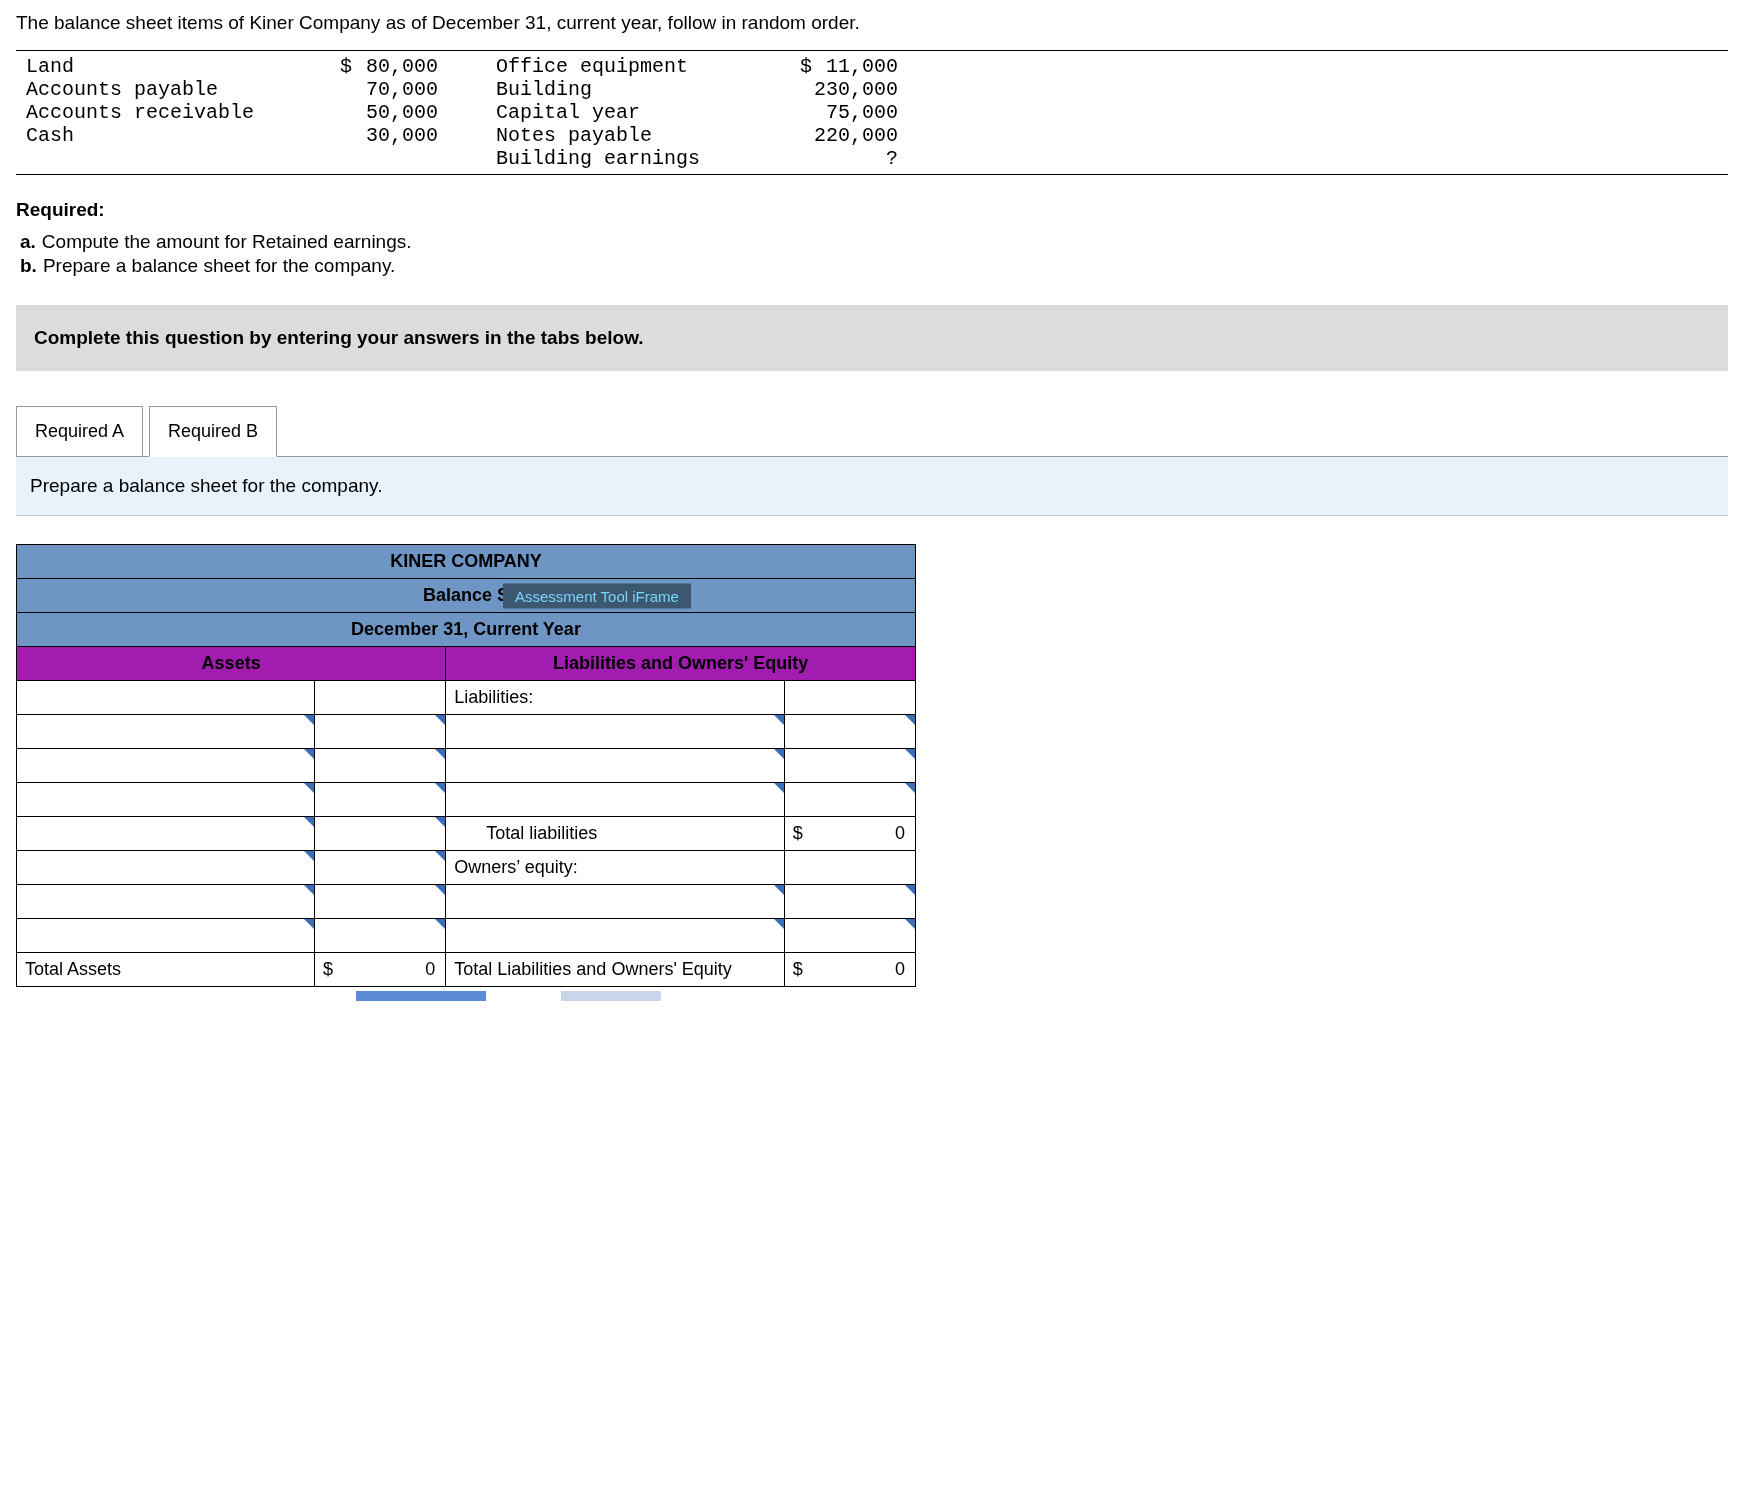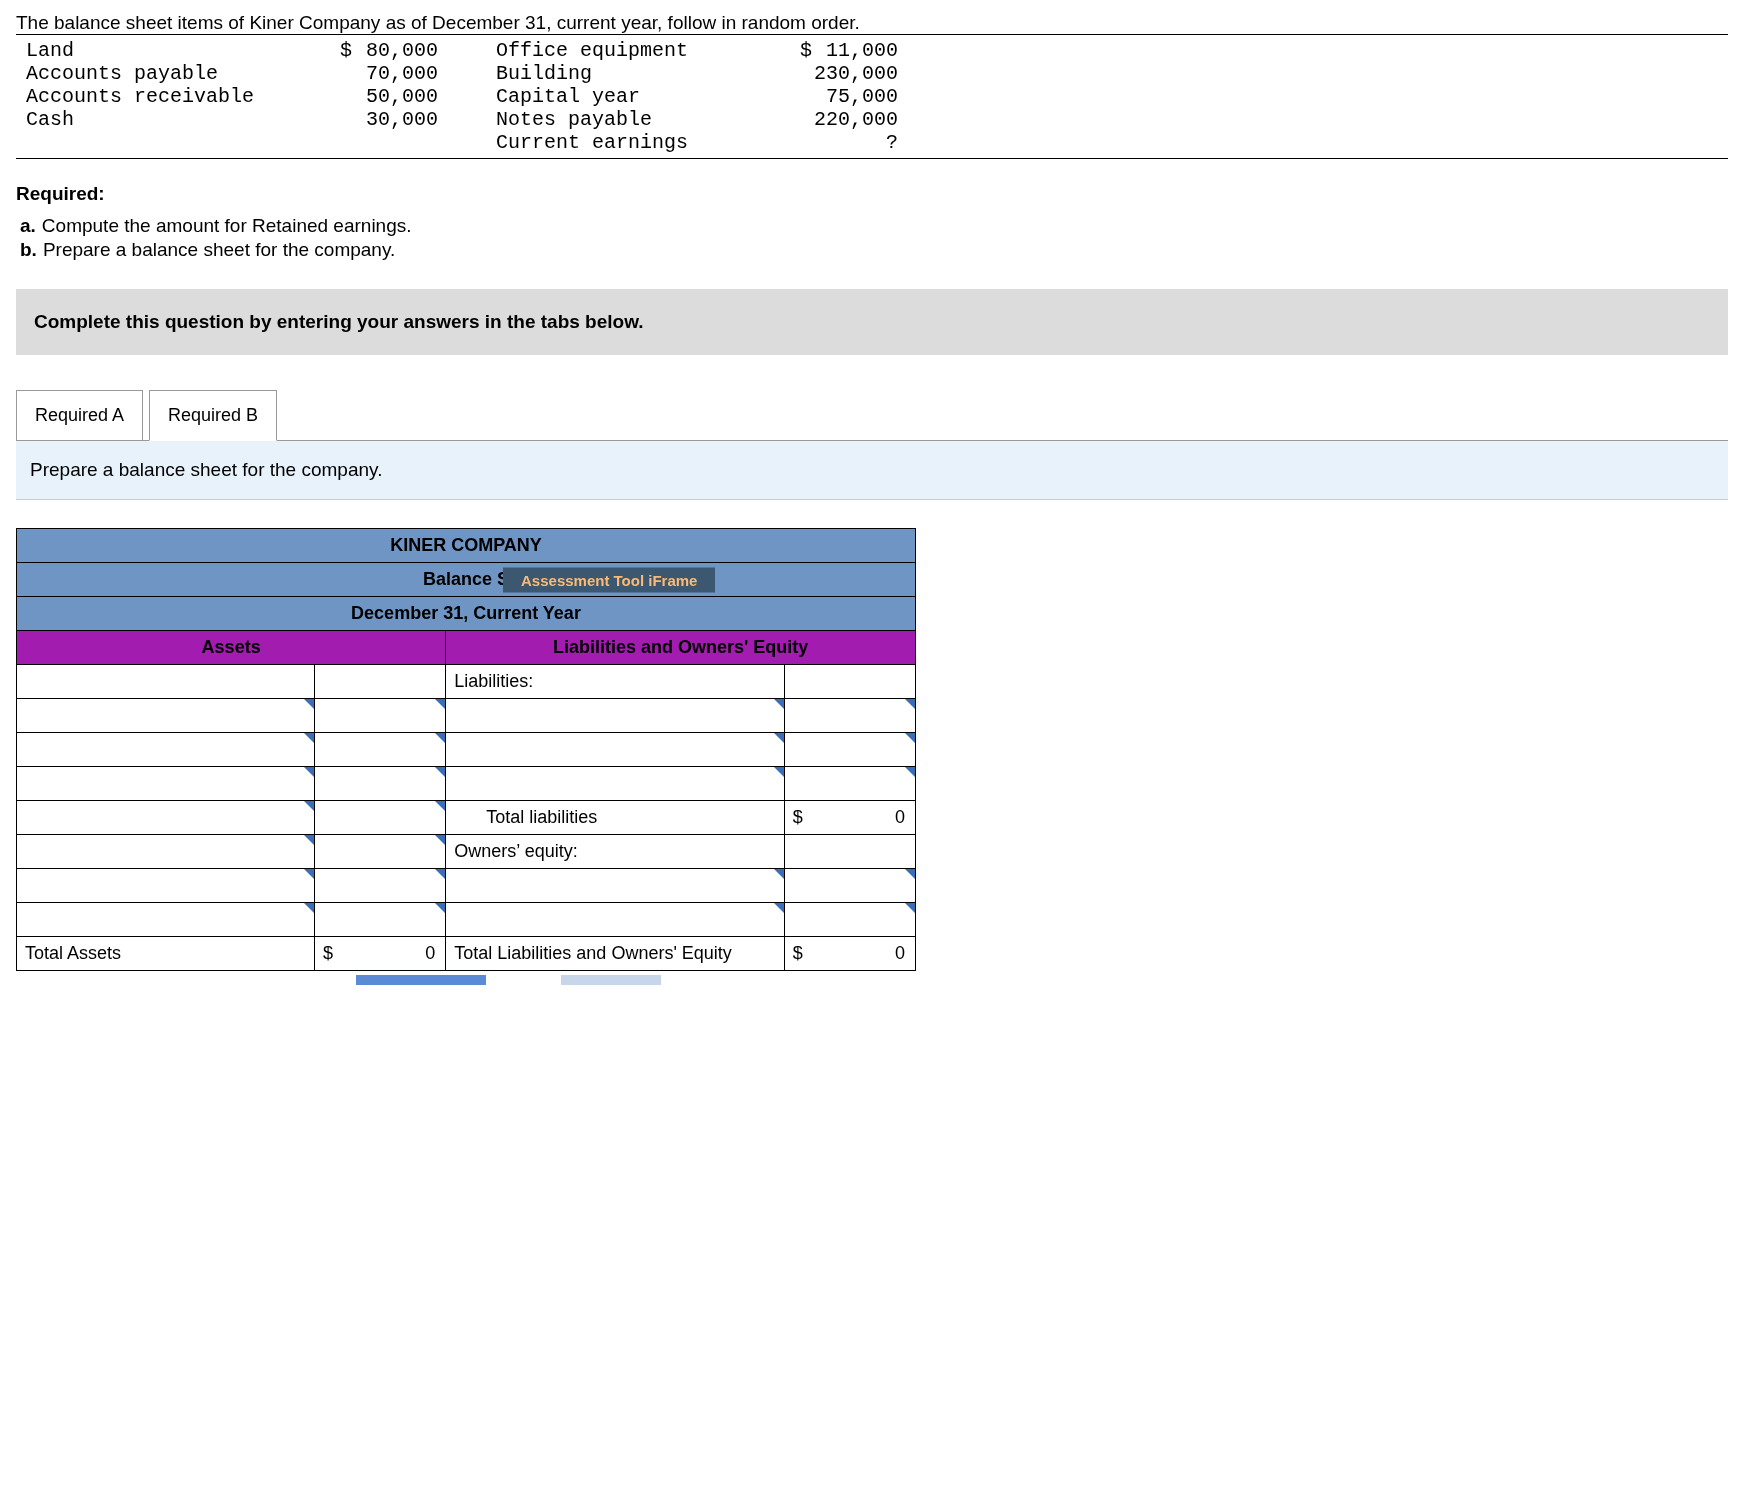--- a/index.html
+++ b/index.html
@@ -4,21 +4,21 @@
 <style>
   * { box-sizing: border-box; }
   body {
     font-family: Arial, Helvetica, sans-serif;
     font-size: 19px;
     color: #000;
     margin: 0;
     padding: 12px 16px;
     background: #fff;
   }
-  .intro { margin-bottom: 0; }
+  .intro { margin-bottom: 16px; }
   .data-table {
     font-family: "Courier New", monospace;
     font-size: 20px;
     border: 1px solid #000;
     border-left: none;
     border-right: none;
     padding: 4px 0;
     margin-bottom: 24px;
     display: grid;
     grid-template-columns: 310px 120px 40px 300px 120px;
@@ -87,24 +87,24 @@
   .tooltip {
     position: relative;
     display: inline-block;
   }
   .tooltip-badge {
     position: absolute;
     left: 100%;
     top: 50%;
     transform: translateY(-50%);
     background: #3b5870;
-    color: #fdba74;
+    color: #7dd3fc;
     font-size: 15px;
-    font-weight: bold;
-    padding: 4px 18px;
+    font-weight: normal;
+    padding: 4px 12px;
     white-space: nowrap;
     margin-left: -6px;
   }
   .drop-cell {
     position: relative;
     background: #fff;
   }
   .drop-cell::after {
     content: "";
     position: absolute;
@@ -158,21 +158,21 @@
 
   <div class="dt-label">Cash</div>
   <div class="dt-val"><span>30,000</span></div>
   <div></div>
   <div class="dt-label">Notes payable</div>
   <div class="dt-val"><span>220,000</span></div>
 
   <div></div>
     <div></div>
     <div></div>
-  <div class="dt-label">Current earnings</div>
+  <div class="dt-label">Building earnings</div>
   <div class="dt-val"><span>?</span></div>
 </div>
 
 <div class="required-head">Required:</div>
 <div class="req-list">
   <div><b>a.</b><span>Compute the amount for Retained earnings.</span></div>
   <div><b>b.</b><span>Prepare a balance sheet for the company.</span></div>
 </div>
 
 <div class="instr-bar">Complete this question by entering your answers in the tabs below.</div>

